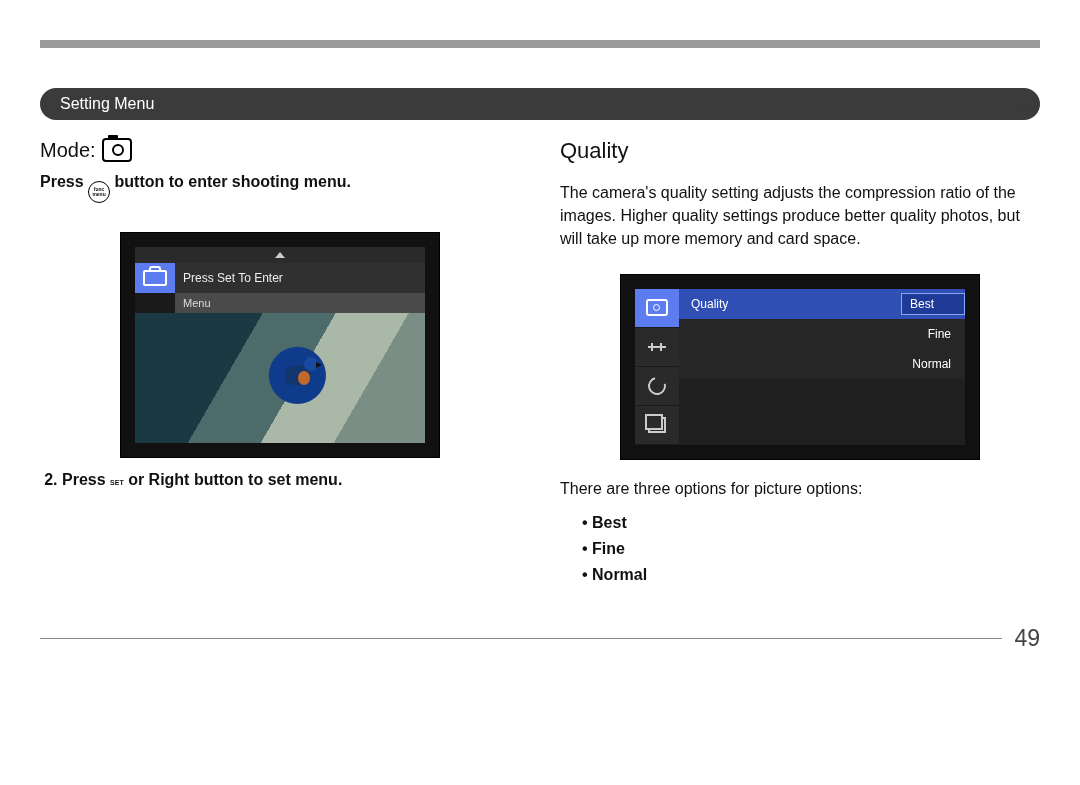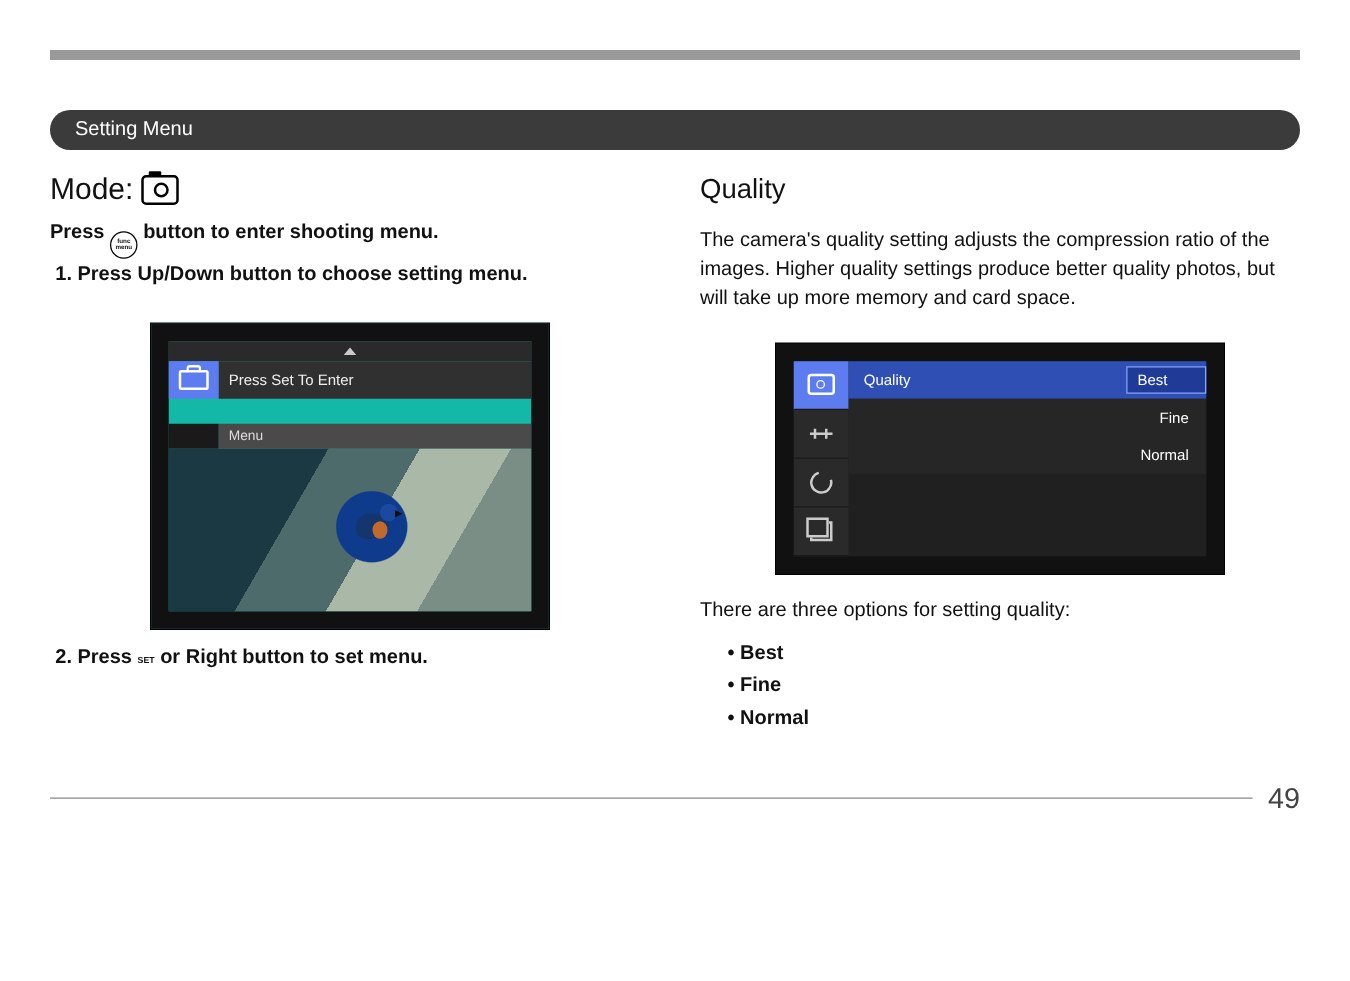--- a/index.html
+++ b/index.html
@@ -42,21 +42,21 @@
   .columns {
     display: flex;
     margin-top: 18px;
     gap: 40px;
   }
   .col {
     flex: 1;
     min-width: 0;
   }
   .mode-line {
-    font-size: 24px;
+    font-size: 20px;
     font-weight: 500;
     margin-bottom: 8px;
     display:flex;
     align-items:center;
     gap:6px;
   }
   .cam-icon-big{
     width:26px;height:20px;border:2px solid #000;border-radius:4px;position:relative;
     display:inline-block;
   }
@@ -100,21 +100,21 @@
   }
   .shot-top{
     background:#2a2a2a;height:16px;display:flex;justify-content:center;align-items:center;
   }
   .chev-up{width:0;height:0;border-left:5px solid transparent;border-right:5px solid transparent;border-bottom:6px solid #ccc;}
   .menu-row{display:flex;}
   .menu-icon{background:#5c7cf0;width:40px;height:30px;display:flex;align-items:center;justify-content:center;}
   .toolbox{width:20px;height:12px;border:2px solid #fff;border-radius:2px;position:relative;}
   .toolbox::before{content:"";position:absolute;top:-6px;left:4px;width:8px;height:4px;border:2px solid #fff;border-bottom:none;border-radius:3px 3px 0 0;}
   .menu-text{flex:1;background:#303030;color:#eee;font-size:12px;display:flex;align-items:center;padding-left:8px;}
-  .menu-sub{display:flex;margin-top:20px;}
+  .menu-sub{display:flex;}
   .menu-sub .sp{width:40px;background:#1a1a1a;height:20px;}
   .menu-sub .lbl{flex:1;background:#4a4a4a;color:#ddd;font-size:11px;display:flex;align-items:center;padding-left:8px;height:20px;}
   .photo{
     height:130px;
     background:
       radial-gradient(circle at 56% 48%, #0f3b8c 0 28px, transparent 29px),
       linear-gradient(120deg,#1a3942 0 35%, #4c6b6a 35% 55%, #aab8a8 55% 75%, #7a8e86 75% 100%);
     position:relative;
   }
   .bird{position:absolute;left:145px;top:40px;width:40px;height:40px;}
@@ -182,23 +182,20 @@
         <span>Mode:</span>
         <span class="cam-icon-big"></span>
       </div>
       <div class="instr">
         <span>Press</span>
         <span class="btn">
             <span style="font-size:5px;line-height:1;text-align:center;">func menu</span>
           </span>
         <span>button to enter shooting menu.</span>
       </div>
-      <ol class="steps">
-        <li>Press Up/Down button to choose setting menu.</li>
-      </ol>
 
       <div class="shot">
         <div class="shot-top">
             <div class="chev-up"></div>
           </div>
         <div class="menu-row">
           <div class="menu-icon">
               <div class="toolbox"></div>
             </div>
           <div class="menu-text">Press Set To Enter</div>
@@ -257,21 +254,21 @@
                 </div>
               <div class="s2-row">
                   <span class="val">Normal</span>
                 </div>
             </div>
             <div style="height:60px;"></div>
           </div>
         </div>
       </div>
 
-      <p class="para" style="margin-top:18px;">There are three options for setting quality:</p>
+      <p class="para" style="margin-top:18px;">There are three options for picture options:</p>
       <ul class="opts">
         <li>Best</li>
         <li>Fine</li>
         <li>Normal</li>
       </ul>
     </div>
   </div>
 
   <div class="pagefoot">
     <div class="footline"></div>

